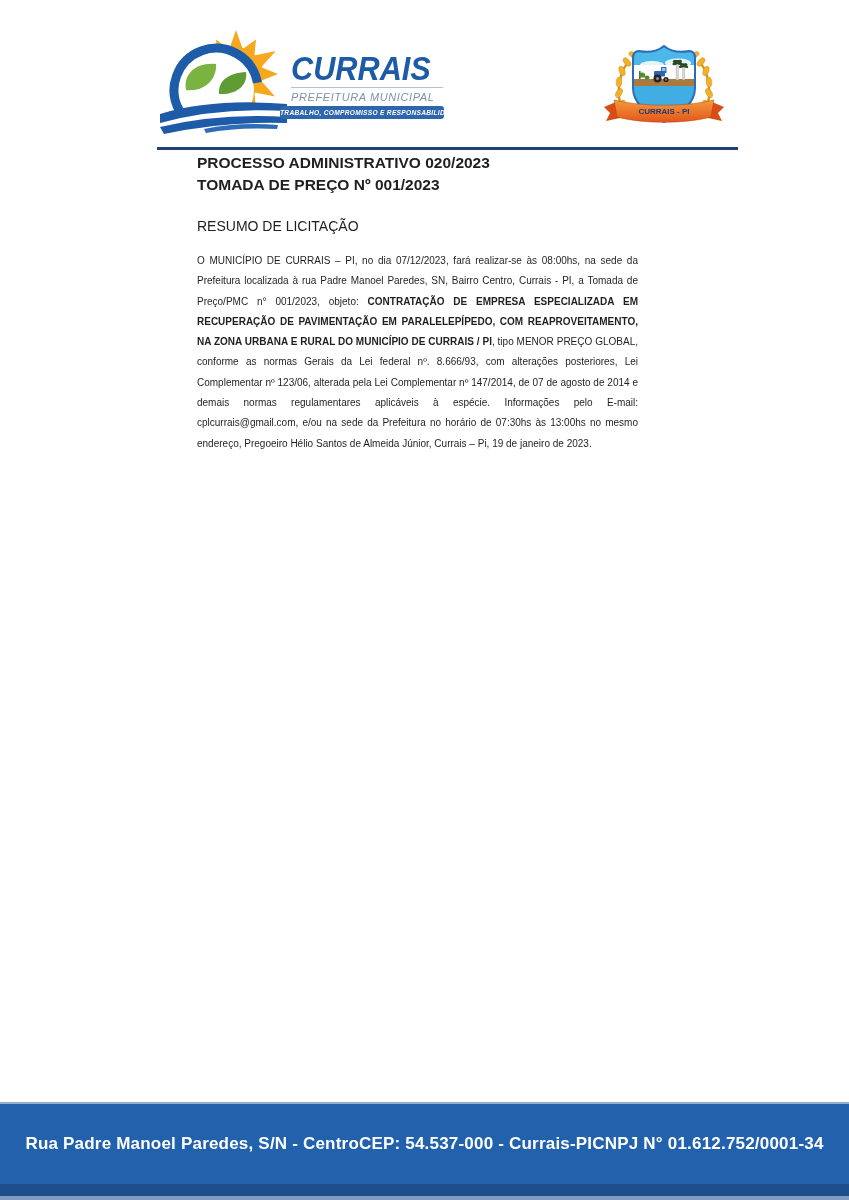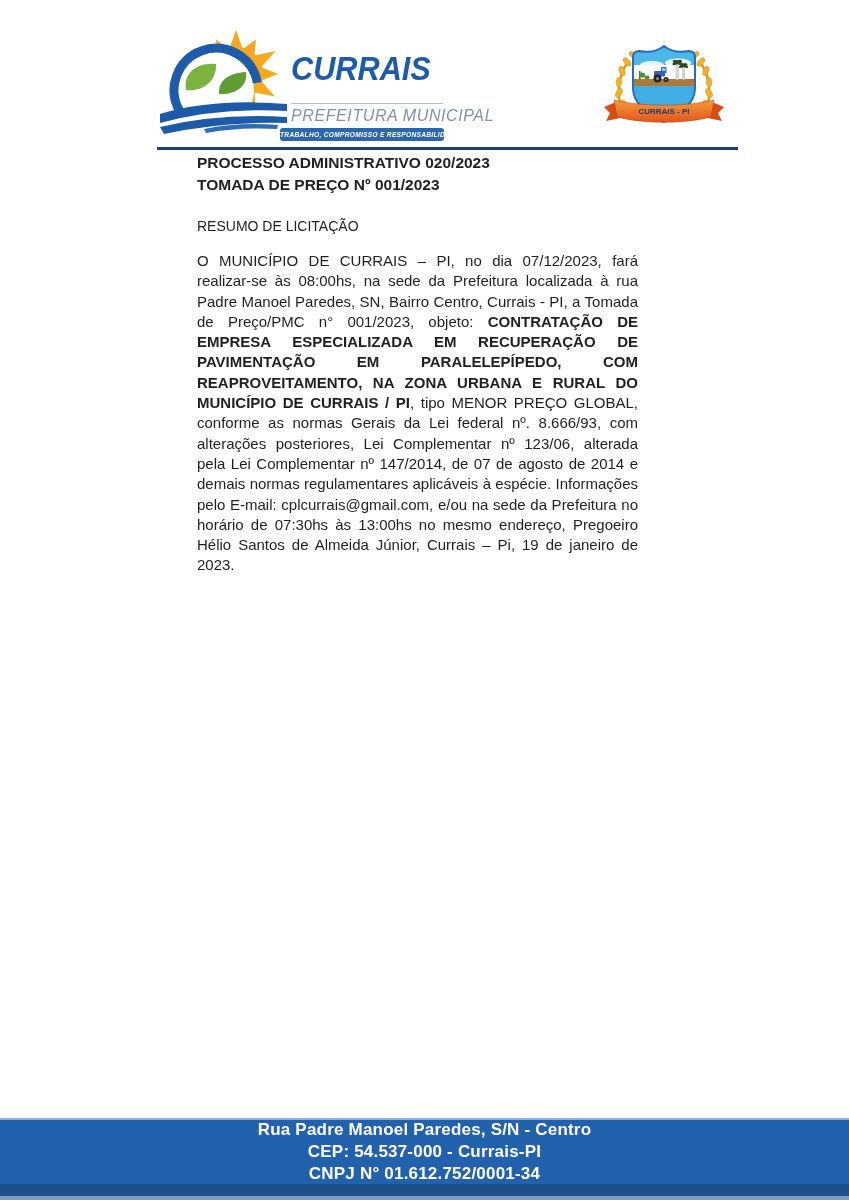--- a/index.html
+++ b/index.html
@@ -11,22 +11,22 @@
   }
 
   
   .logo-emblem { position:absolute; left:158px; top:30px; width:132px; height:104px; }
   .logo-text   { position:absolute; left:291px; top:50px; width:152px;font-style:italic; }
   .logo-name   {
     font-size:33px; font-weight:800; color:#1d5ba6; line-height:37px;
     letter-spacing:0px; transform:scaleX(.93); transform-origin:left center; white-space:nowrap;
   }
   .logo-sub {
-    margin-top:16px; border-top:1.5px solid #b7c0cb; padding-top:3px;
-    font-size:16px; letter-spacing:0.6px; color:#7e92ab; white-space:nowrap;
+    margin-top:0; border-top:1.5px solid #b7c0cb; padding-top:3px;
+    font-size:11px; letter-spacing:0.6px; color:#7e92ab; white-space:nowrap;
   }
   .logo-banner {
     margin-top:3px; margin-left:-11px; width:164px;
     background:#2e66ad; color:#ffffff; font-size:6.6px; font-weight:bold;
     text-align:center; padding:3px 0 2.5px; border-radius:3px;
     letter-spacing:0.3px; white-space:nowrap;
   }
 
   
   .crest { position:absolute; left:602px; top:40px; width:124px; height:102px; }
@@ -40,30 +40,30 @@
   
   .title-block {
     position:absolute; left:197px; top:152px; width:441px;
     text-align:left; color:#1f1f1f; font-size:15.5px; line-height:21.5px;
   }
   .title-bold { font-weight:bold; }
   .doc-subtitle { margin-top:21px; font-weight:normal; font-size:14px; }
 
   .body-text {
     position:absolute; left:197px; top:251px; width:441px;
-    font-size:15px; line-height:20.3px; color:#1f1f1f;
+    font-size:10px; line-height:20.3px; color:#1f1f1f;
     text-align:justify;
   }
   .seg-bold { font-weight:bold; }
 
   
   .footer { position:absolute; left:0; bottom:0; width:849px; }
   .footer-main {
-    height:66px; background:#2262ad; border-top:2px solid #8fb0d4;
-    display:flex; flex-direction:column; justify-content:center; align-items:center;
+    height:82px; background:#2262ad; border-top:2px solid #8fb0d4;
+    display:flex; flex-direction:row; justify-content:center; align-items:center;
     color:#ffffff; font-weight:bold; font-size:17px; line-height:22px;
     letter-spacing:0.2px;
   }
   .footer-strip { height:12px; background:#1e4f8a; }
   .footer-edge  { height:4px;  background:#7f9dc0; }
 </style>
 </head>
 <body>
 
 <div class="page">

